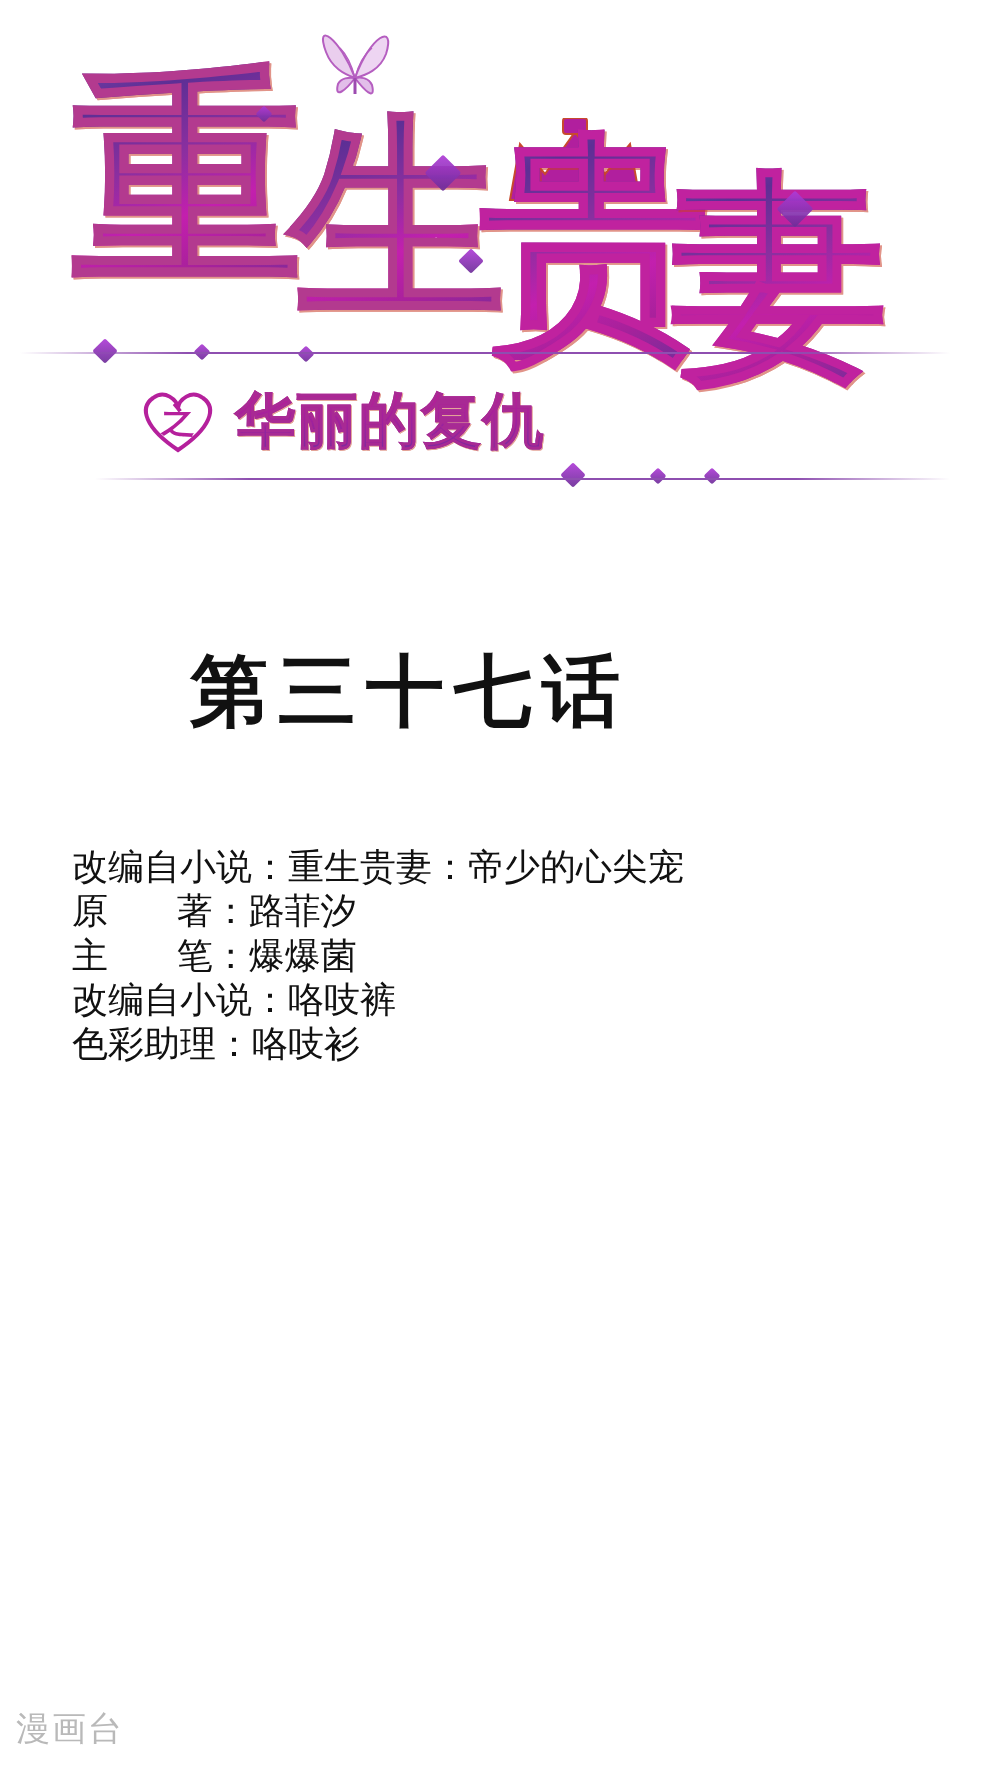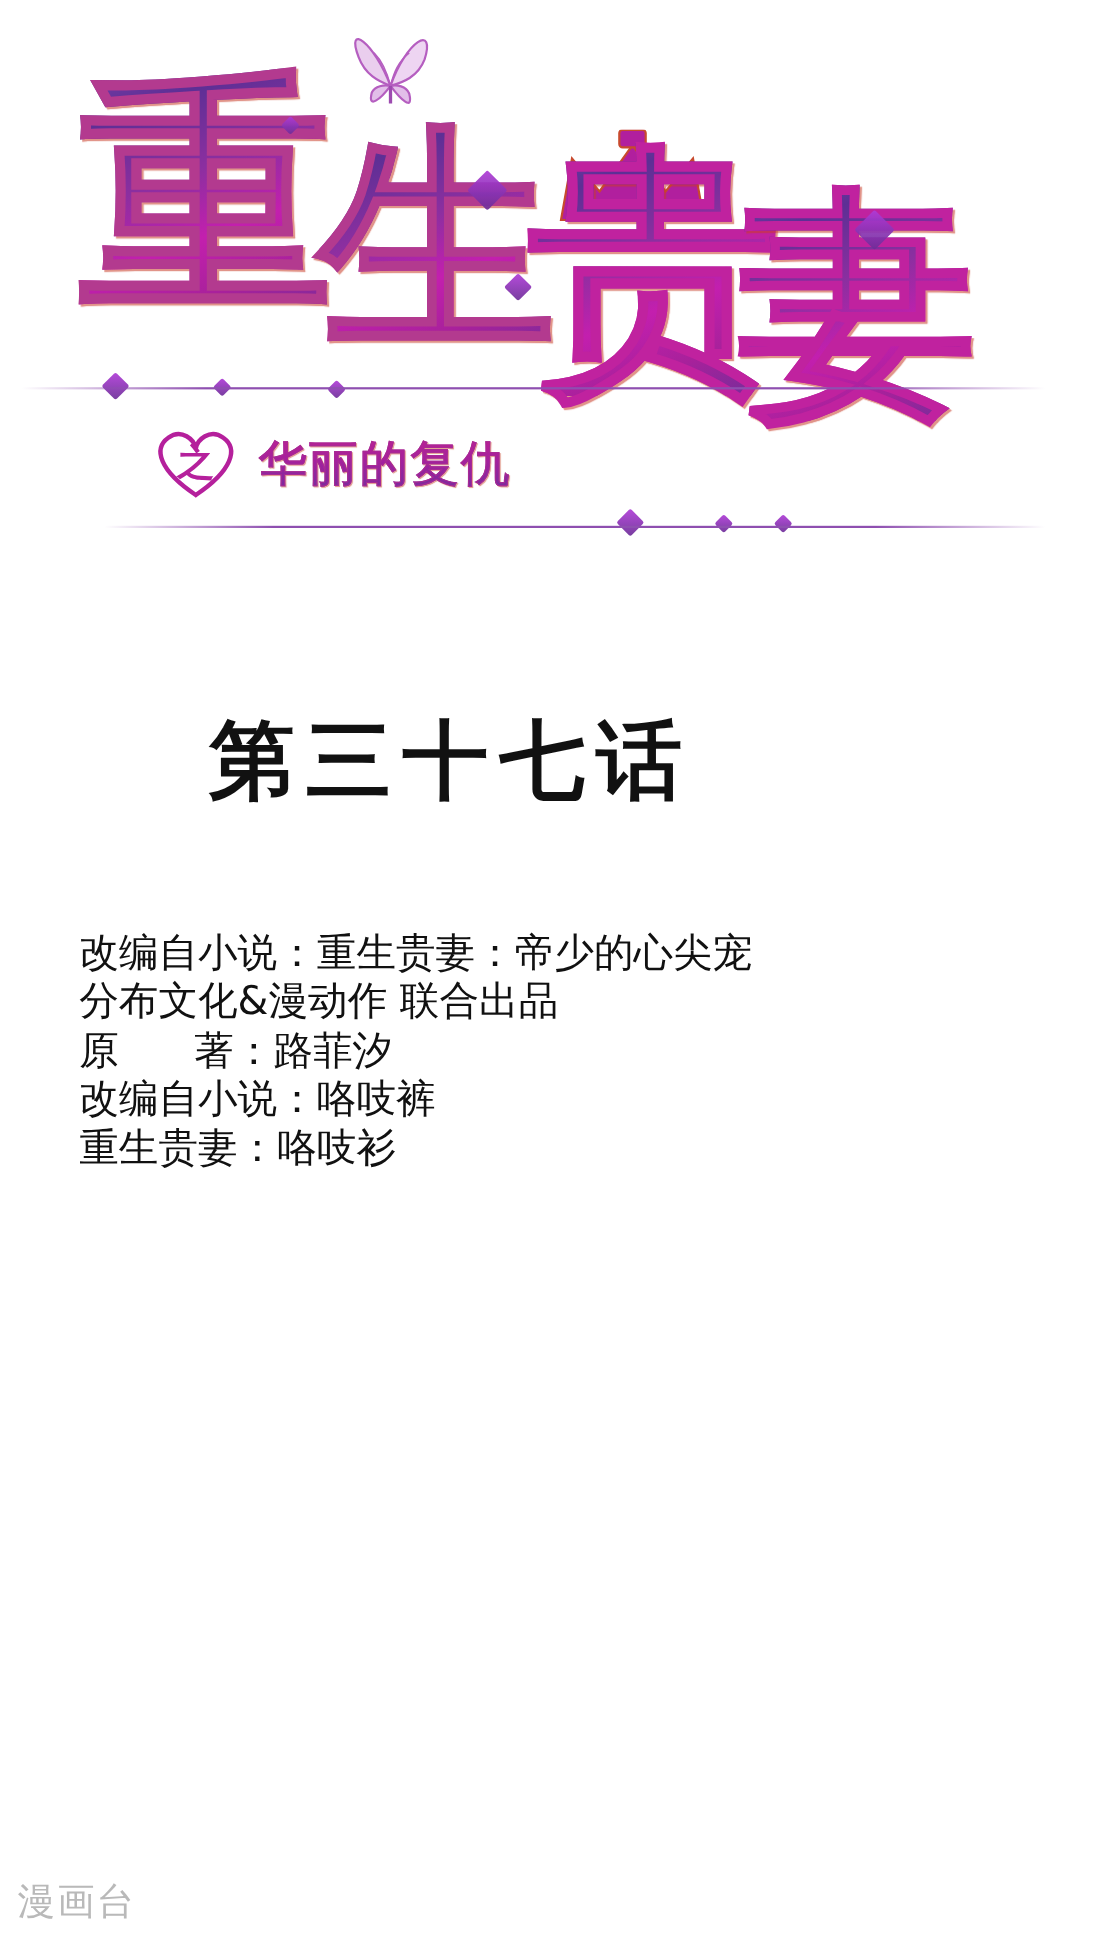--- a/index.html
+++ b/index.html
@@ -106,22 +106,22 @@
     right: 0;
     top: 10px;
     text-align: center;
     font-family: "DejaVu Serif", serif;
     font-size: 34px;
     font-weight: bold;
     color: #b5209c;
   }
   #subtitle-text {
     font-family: "DejaVu Serif", serif;
-    font-size: 44px;
-    font-weight: normal;
+    font-size: 60px;
+    font-weight: bold;
     letter-spacing: 2px;
     background-image: linear-gradient(180deg, #c4208f 0%, #a4209e 45%, #6d2f9c 100%);
     -webkit-background-clip: text;
     background-clip: text;
     color: transparent;
     -webkit-text-stroke: 1px #a82a94;
     filter: drop-shadow(1.5px 1.5px 0 rgba(200, 70, 45, 0.5));
   }
 
   
@@ -215,19 +215,19 @@
       <div class="zhi">之</div>
     </div>
     <div id="subtitle-text">华丽的复仇</div>
   </div>
 </div>
 
 <div id="chapter-title">第三十七话</div>
 
 <div id="credits">
   <div class="credit-line">改编自小说：重生贵妻：帝少的心尖宠</div>
-  <div class="credit-line">分布文化&amp;漫动作 联合出品</div>
   <div class="credit-line">原      著：路菲汐</div>
+  <div class="credit-line">主      笔：爆爆菌</div>
   <div class="credit-line">改编自小说：咯吱裤</div>
-  <div class="credit-line">重生贵妻：咯吱衫</div>
+  <div class="credit-line">色彩助理：咯吱衫</div>
 </div>
 
 <div id="watermark">漫画台</div>
 
 </body></html>

